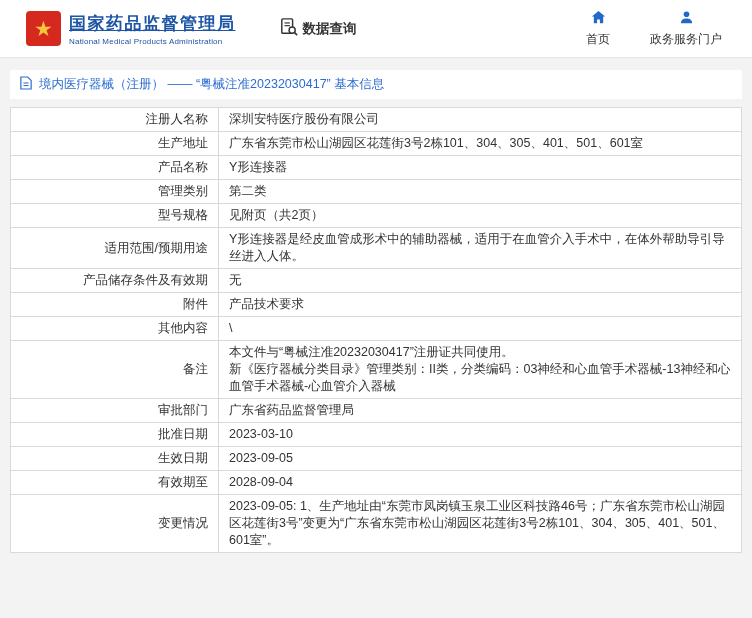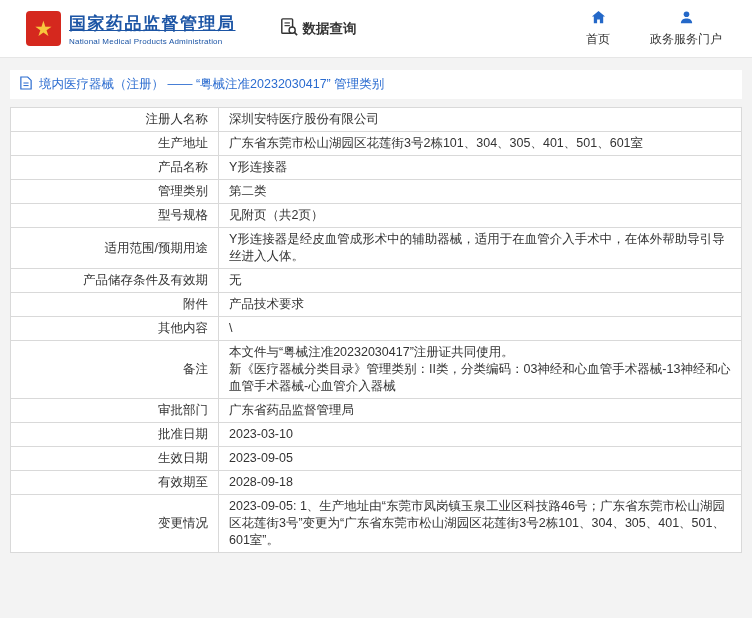--- a/index.html
+++ b/index.html
@@ -94,21 +94,21 @@
 <div class="main">
 
   <div class="breadcrumb">
     <span>
       <svg width="12" height="14" viewBox="0 0 14 16">
         <path d="M1 1 H9 L13 5 V15 H1 Z" fill="none" stroke="#2b6cd0" stroke-width="1.4"></path>
         <line x1="4" y1="8" x2="10" y2="8" stroke="#2b6cd0" stroke-width="1.2"></line>
         <line x1="4" y1="11" x2="10" y2="11" stroke="#2b6cd0" stroke-width="1.2"></line>
       </svg>
     </span>
-    <span>境内医疗器械（注册） —— “粤械注准20232030417” 管理类别</span>
+    <span>境内医疗器械（注册） —— “粤械注准20232030417” 基本信息</span>
   </div>
 
   <table class="info">
     <tbody id="info-rows">
         <tr>
           <td class="label-cell">注册人名称</td>
           <td class="value-cell">深圳安特医疗股份有限公司</td>
         </tr>
         <tr>
           <td class="label-cell">生产地址</td>
@@ -154,21 +154,21 @@
         <tr>
           <td class="label-cell">批准日期</td>
           <td class="value-cell">2023-03-10</td>
         </tr>
         <tr>
           <td class="label-cell">生效日期</td>
           <td class="value-cell">2023-09-05</td>
         </tr>
         <tr>
           <td class="label-cell">有效期至</td>
-          <td class="value-cell">2028-09-18</td>
+          <td class="value-cell">2028-09-04</td>
         </tr>
         <tr>
           <td class="label-cell">变更情况</td>
           <td class="value-cell">2023-09-05: 1、生产地址由“东莞市凤岗镇玉泉工业区科技路46号；广东省东莞市松山湖园区花莲街3号”变更为“广东省东莞市松山湖园区花莲街3号2栋101、304、305、401、501、601室”。</td>
         </tr>
       </tbody>
   </table>
 
 </div>
 

